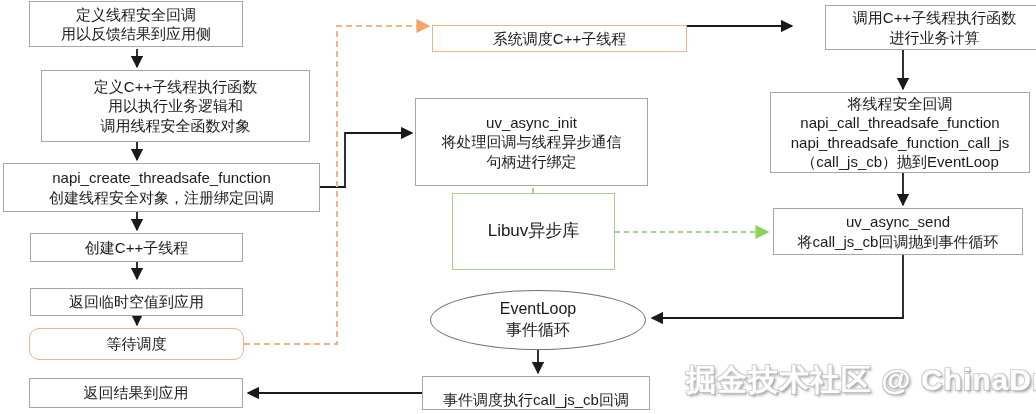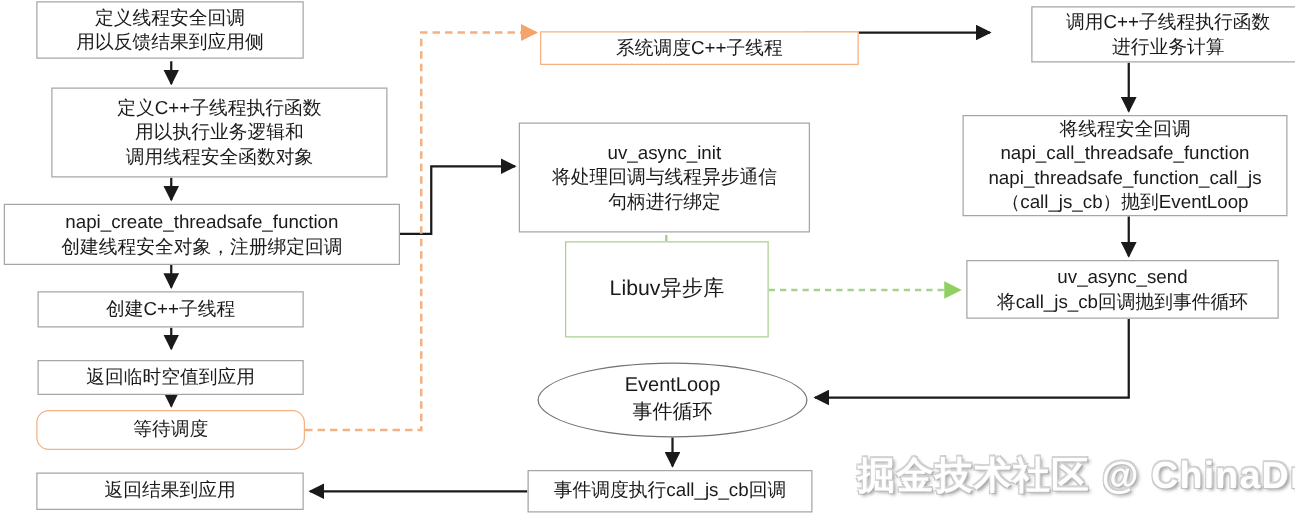--- a/index.html
+++ b/index.html
@@ -144,21 +144,21 @@
 
   <div class="box green" style="left:452px; top:193px; width:163px; height:77px;">
     <span>Libuv异步库</span>
   </div>
 
   <div class="box ellipse" style="left:430px; top:290px; width:216px; height:60px;">
     <span>EventLoop</span>
     <span>事件循环</span>
   </div>
 
-  <div class="box" style="left:422px; top:376px; width:228px; height:34px;">
+  <div class="box" style="left:422px; top:376px; width:228px; height:34px;justify-content:flex-end;">
     <span>事件调度执行call_js_cb回调</span>
   </div>
 
   <div class="box" style="left:825px; top:5px; width:219px; height:45px;">
     <span>调用C++子线程执行函数</span>
     <span>进行业务计算</span>
   </div>
 
   <div class="box" style="left:770px; top:92px; width:260px; height:81px;">
     <span>将线程安全回调</span>

